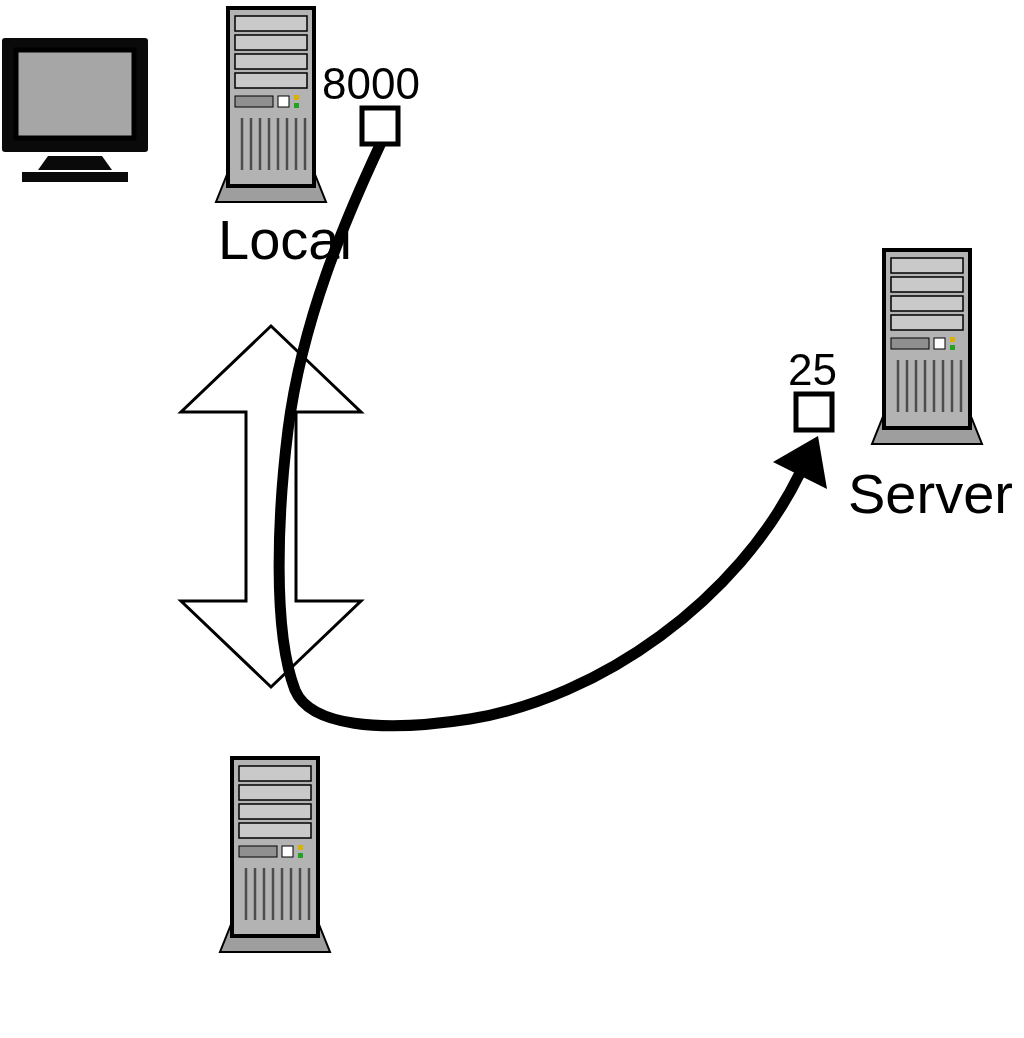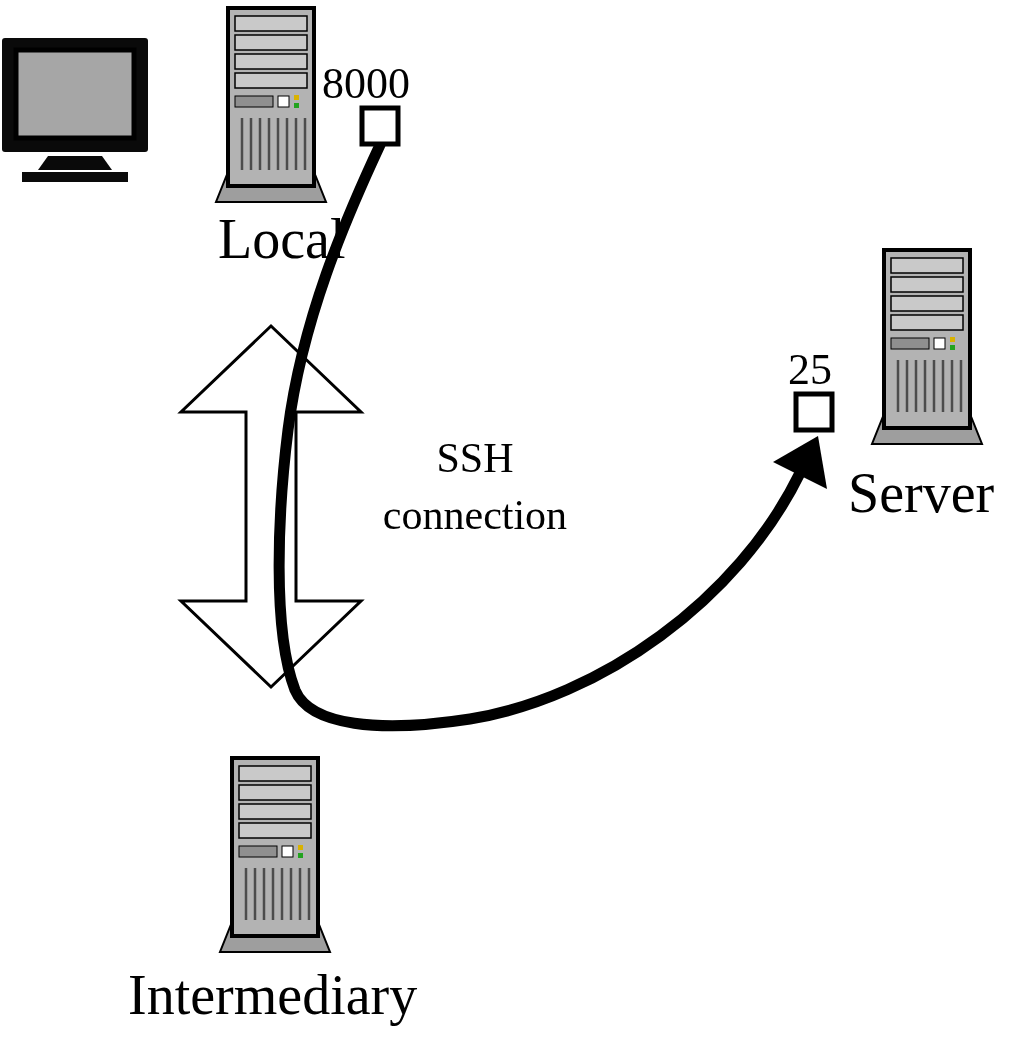--- a/index.html
+++ b/index.html
@@ -1,20 +1,20 @@
 <!DOCTYPE html>
 <html><head>
 <meta charset="utf-8">
 <style>
   html,body{margin:0;padding:0;background:#fff;}
   .canvas{
     position:relative;
     width:1024px;height:1038px;
     background:#ffffff;
-    font-family:Liberation Serif, serif;
+    font-family:Liberation Sans, sans-serif;
     color:#000;
     overflow:hidden;
   }
   .canvas svg{position:absolute;left:0;top:0;}
   .label{
     position:absolute;
     font-size:56px;
     line-height:1.2;
     color:#000;
     white-space:nowrap;
@@ -79,24 +79,19 @@
     <polygon points="818,436 827,489 773,462" fill="#000000"></polygon>
 
     <rect x="362" y="108" width="36" height="36" fill="#ffffff" stroke="#000" stroke-width="5"></rect>
     <rect x="796" y="394" width="36" height="36" fill="#ffffff" stroke="#000" stroke-width="5"></rect>
   </svg>
 
   <div class="label label-port" style="left:322px;top:58px;">8000</div>
 
   <div class="label" style="left:218px;top:206px;">Local</div>
 
-  <div class="label label-ssh" style="left:340px;top:430px;">
-    <div>SSH</div>
-    <div>connection</div>
-  </div>
 
   <div class="label label-port" style="left:788px;top:344px;">25</div>
 
   <div class="label" style="left:848px;top:460px;text-align:center;">Server</div>
 
-  <div class="label" style="left:128px;top:962px;">Intermediary</div>
 
 </div>
 
 </body></html>

